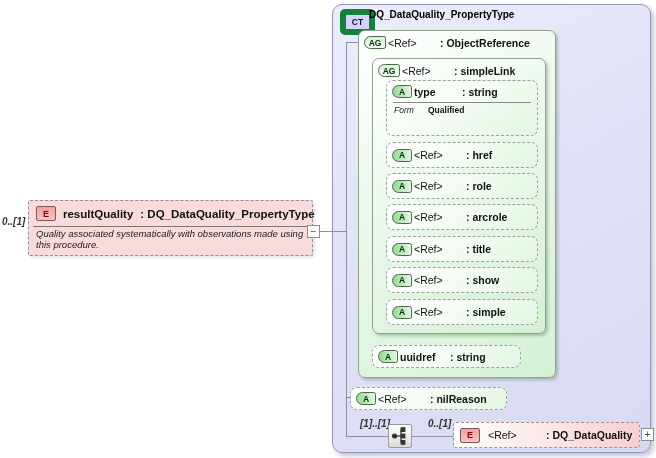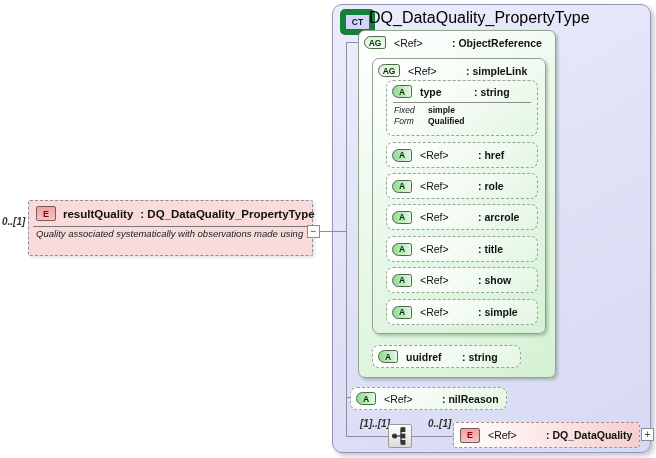--- a/index.html
+++ b/index.html
@@ -28,21 +28,21 @@
            font-size:9px;font-weight:bold;}
 
   
   .gbox{position:absolute;border:1px solid #8fa48f;border-radius:7px;box-sizing:border-box;
         background:linear-gradient(145deg,#ffffff 0%,#eaf8ea 45%,#d5f1d5 100%);
         box-shadow:2px 2px 3px rgba(70,100,70,.35);}
   .dbox{position:absolute;border:1px dashed #97a597;border-radius:7px;box-sizing:border-box;
         background:linear-gradient(145deg,#ffffff 0%,#f2fbf2 55%,#e2f6e2 100%);}
   .pbox{position:absolute;border:1px dashed #a59090;border-radius:3px;box-sizing:border-box;
         background:linear-gradient(90deg,#ffffff 0%,#fbe4e4 55%,#f6cfcf 100%);}
-  .row{display:flex;align-items:center;gap:8px;font-size:10.5px;}
+  .row{display:flex;align-items:center;gap:2px;font-size:10.5px;}
   .pad{padding:5px 0 0 5px;}
   .vcenter{height:100%;padding-left:5px;box-sizing:border-box;}
   .ref{width:50px;flex:none;color:#111;}
   .bold{font-weight:bold;white-space:nowrap;}
 
   
   .type-sep{border-top:1px solid #8a8a8a;margin:4px 6px 0 6px;}
   .facets{padding:2px 0 0 7px;font-size:8.5px;line-height:11px;}
   .facet-row{display:flex;}
   .facet-label{width:34px;font-style:italic;color:#222;flex:none;}
@@ -53,21 +53,21 @@
          background:#f9dbdb;border:1px dashed #8f8f8f;border-radius:2px;
          box-shadow:2px 2px 3px rgba(0,0,0,.10);}
   .lcard-title{height:25px;display:flex;align-items:center;gap:7px;padding:0 7px;font-size:11.5px;}
   .lcard-sep{border-top:1px solid #777;margin:0 4px;}
   .lcard-annot{padding:2px 7px 0 7px;font-size:9.5px;font-style:italic;line-height:10.5px;color:#1a1a1a;}
 
   .card-label{position:absolute;font-size:10px;font-style:italic;font-weight:bold;color:#333;white-space:nowrap;}
   .sq-btn{position:absolute;width:13px;height:13px;border:1px solid #8c8c8c;background:#fcfcfc;
           box-sizing:border-box;display:flex;align-items:center;justify-content:center;
           font-size:10px;line-height:10px;color:#444;cursor:pointer;}
-  .ct-title{position:absolute;left:369px;top:9px;font-size:16px;font-weight:normal;color:#000;}
+  .ct-title{position:absolute;left:369px;top:9px;font-size:10px;font-weight:bold;color:#000;}
   .comp-btn{position:absolute;left:388px;top:424px;width:24px;height:24px;border:1px solid #9a9a9a;
             border-radius:2px;background:linear-gradient(180deg,#ffffff,#dcdcdc);box-sizing:border-box;
             display:flex;align-items:center;justify-content:center;}
 </style>
 </head>
 <body>
 
 <div class="stage">
 
   <div class="panel"></div>
@@ -110,24 +110,20 @@
 
   <div class="dbox" style="left:386px;top:80px;width:152px;height:56px;">
     <div class="row" style="padding:4px 0 0 5px;">
       <span class="pill pill-a">A</span>
       <span class="bold" style="width:46px;flex:none;">type</span>
       <span class="bold">: string</span>
     </div>
     <div class="type-sep"></div>
     <div class="facets">
       <div class="facet-row">
-        <span class="facet-label">Fixed</span>
-        <span class="facet-value">simple</span>
-      </div>
-      <div class="facet-row">
         <span class="facet-label">Form</span>
         <span class="facet-value">Qualified</span>
       </div>
     </div>
   </div>
 
   <div class="dbox" style="left:386px;top:142px;width:152px;height:26px;">
     <div class="row vcenter">
       <span class="pill pill-a">A</span>
       <span class="ref">&lt;Ref&gt;</span>
@@ -213,17 +209,18 @@
   <div class="card-label" style="left:2px;top:216px;">0..[1]</div>
   <div class="lcard">
     <div class="lcard-title">
       <span class="badge-e">E</span>
       <span class="bold">resultQuality</span>
       <span class="bold">: DQ_DataQuality_PropertyType</span>
     </div>
     <div class="lcard-sep"></div>
     <div class="lcard-annot">
       <div>Quality associated systematically with observations made using</div>
+      <div>this procedure.</div>
     </div>
   </div>
   <div class="sq-btn" style="left:307px;top:225px;">−</div>
 
 </div>
 
 </body></html>

